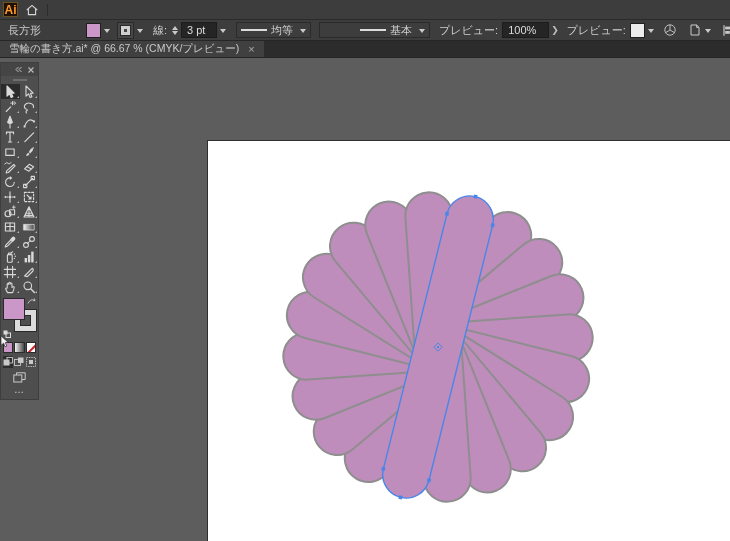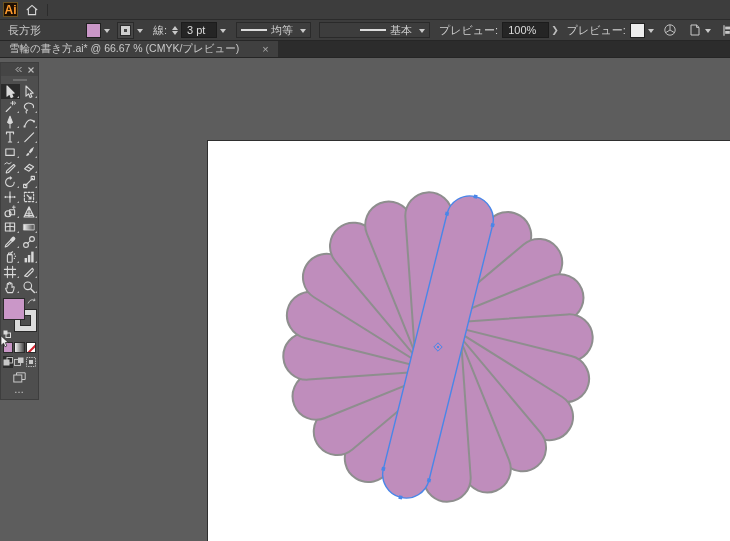--- a/index.html
+++ b/index.html
@@ -29,21 +29,21 @@
   .stepper .up{border-bottom:4px solid #c9c9c9;}
   .stepper .dn{border-top:4px solid #c9c9c9;}
   .dropdown{height:16px;background:#3d3d3d;border:1px solid #2a2a2a;display:flex;align-items:center;
     padding:0 4px;gap:4px;flex:none;}
   .linegfx{width:26px;height:2px;background:#dcdcdc;flex:none;}
   .opt-arrow{color:#bdbdbd;font-size:9px;margin-left:2px;flex:none;}
   .cbi{flex:none;}
   
   .tabstrip{position:absolute;top:41px;left:0;right:0;height:17px;background:#2c2c2c;display:flex;
     font-size:10.5px;color:#c9c9c9;border-bottom:1px solid #252525;}
-  .tab{background:#404040;display:flex;align-items:center;gap:23px;padding:0 9px;}
+  .tab{background:#404040;display:flex;align-items:center;gap:9px;padding:0 9px;}
   .tab-close{color:#aaa;font-size:11px;line-height:1;}
   
   .workspace{position:absolute;top:58px;left:0;right:0;bottom:0;background:#5d5d5d;}
   .artboard{position:absolute;left:207px;top:82px;width:523px;height:401px;background:#fff;
     border-left:1px solid #2f2f2f;border-top:1px solid #2f2f2f;}
   .artboard svg{display:block;}
   
   .tools-panel{position:absolute;left:0;top:4px;width:39px;background:#4e4e4e;border:1px solid #3e3e3e;}
   .tp-header{height:13px;background:#454545;display:flex;align-items:center;justify-content:flex-end;
     gap:4px;padding:0 3px;}

